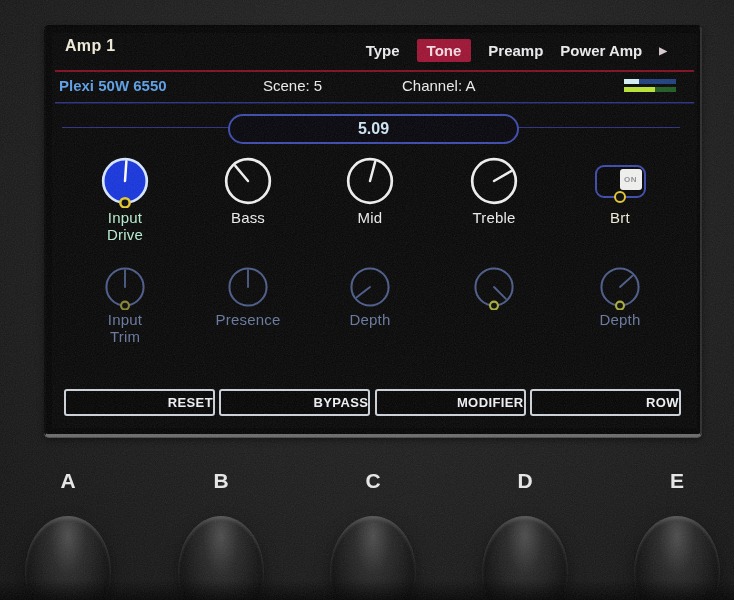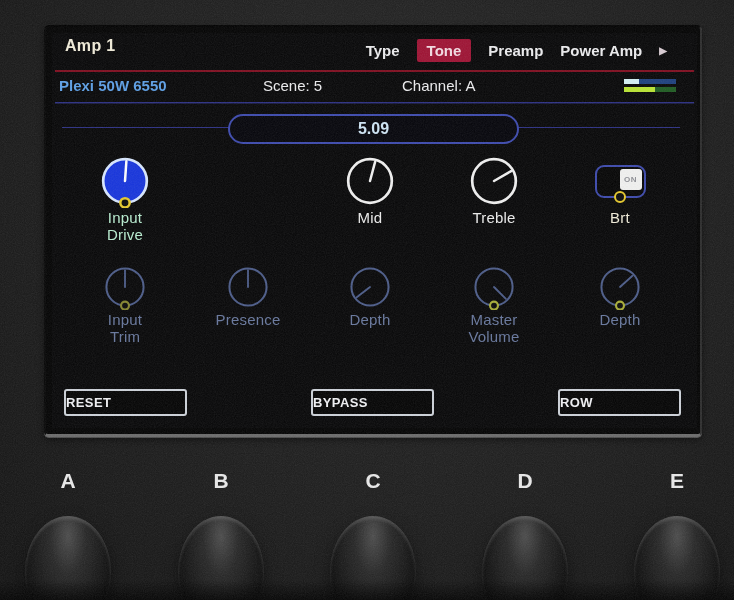--- a/index.html
+++ b/index.html
@@ -76,21 +76,21 @@
     background:#040404;position:relative;margin:11px auto 11px;}
   .toggle-thumb{position:absolute;right:2px;top:2px;width:22px;height:21px;background:#f1f1f0;
     border-radius:3px;display:flex;align-items:center;justify-content:center;
     font-size:8px;font-weight:700;color:var(--on_text);letter-spacing:.5px;}
   .toggle-ring{position:absolute;left:50%;bottom:-7px;transform:translateX(-50%);
     width:8px;height:8px;border-radius:50%;background:#0a0a0a;border:2.5px solid var(--yellow);}
   
   .footer{position:absolute;left:12px;right:16px;top:356px;display:flex;justify-content:space-between;}
   .fbtn{width:119px;height:23px;border:2px solid var(--button_border);border-radius:3px;
     background:#030303;color:#f0f1f4;font-size:13px;font-weight:700;line-height:23px;
-    text-align:left;letter-spacing:.4px;white-space:nowrap;}
+    text-align:right;letter-spacing:.4px;white-space:nowrap;padding-left:28px;}
   
   .plabel{position:absolute;top:469px;width:44px;text-align:center;z-index:2;
     font-size:21px;font-weight:700;color:#e9e9e9;}
   .pknob{position:absolute;top:516px;width:86px;height:112px;border-radius:50%;z-index:2;
     background:radial-gradient(ellipse at 50% 18%, #4b4b4b 0%, #262626 30%, #161616 62%, #0d0d0d 100%);
     box-shadow:inset 0 3px 3px rgba(255,255,255,.16), inset 0 -10px 14px rgba(0,0,0,.6),
       0 8px 16px rgba(0,0,0,.65);}
   .bottom-shade{position:absolute;left:0;right:0;bottom:0;height:20px;z-index:3;
     background:linear-gradient(rgba(0,0,0,0), rgba(0,0,0,.8));}
   .noise{position:absolute;left:0;top:0;width:734px;height:600px;z-index:9;
@@ -137,20 +137,27 @@
 
   <div class="cell row1 selected" style="left:28px">
     <svg class="knob-svg" viewBox="0 0 52 52">
       <circle class="dial" cx="26" cy="26" r="21"></circle>
       <line class="pointer" x1="26" y1="26" x2="26" y2="7" transform="rotate(4 26 26)"></line>
       <circle class="mod-ring" cx="26" cy="47" r="4.5"></circle>
     </svg>
     <div class="knob-label mint">Input
 Drive</div>
   </div>
+  <div class="cell row1" style="left:151px">
+    <svg class="knob-svg" viewBox="0 0 52 52">
+      <circle class="dial" cx="26" cy="26" r="21"></circle>
+      <line class="pointer" x1="26" y1="26" x2="26" y2="7" transform="rotate(-40 26 26)"></line>
+    </svg>
+    <div class="knob-label">Bass</div>
+  </div>
   <div class="cell row1" style="left:273px">
     <svg class="knob-svg" viewBox="0 0 52 52">
       <circle class="dial" cx="26" cy="26" r="21"></circle>
       <line class="pointer" x1="26" y1="26" x2="26" y2="7" transform="rotate(15 26 26)"></line>
     </svg>
     <div class="knob-label">Mid</div>
   </div>
   <div class="cell row1" style="left:397px">
     <svg class="knob-svg" viewBox="0 0 52 52">
       <circle class="dial" cx="26" cy="26" r="21"></circle>
@@ -188,35 +195,34 @@
       <line class="pointer" x1="26" y1="26" x2="26" y2="7" transform="rotate(-128 26 26)"></line>
     </svg>
     <div class="knob-label">Depth</div>
   </div>
   <div class="cell row2" style="left:397px">
     <svg class="knob-svg" viewBox="0 0 52 52">
       <circle class="dial" cx="26" cy="26" r="21"></circle>
       <line class="pointer" x1="26" y1="26" x2="26" y2="7" transform="rotate(135 26 26)"></line>
       <circle class="mod-ring olive" cx="26" cy="47" r="4.5"></circle>
     </svg>
-    <div class="knob-label">Master
-Volume</div>
   </div>
   <div class="cell row2" style="left:523px">
     <svg class="knob-svg" viewBox="0 0 52 52">
       <circle class="dial" cx="26" cy="26" r="21"></circle>
       <line class="pointer" x1="26" y1="26" x2="26" y2="7" transform="rotate(48 26 26)"></line>
       <circle class="mod-ring olive" cx="26" cy="47" r="4.5"></circle>
     </svg>
     <div class="knob-label">Depth</div>
   </div>
 
   <div class="footer">
     <div class="fbtn">RESET</div>
     <div class="fbtn">BYPASS</div>
+    <div class="fbtn">MODIFIER</div>
     <div class="fbtn">ROW</div>
   </div>
 
 </div>
 
 <div class="plabel" style="left:46px">A</div>
 <div class="plabel" style="left:199px">B</div>
 <div class="plabel" style="left:351px">C</div>
 <div class="plabel" style="left:503px">D</div>
 <div class="plabel" style="left:655px">E</div>

